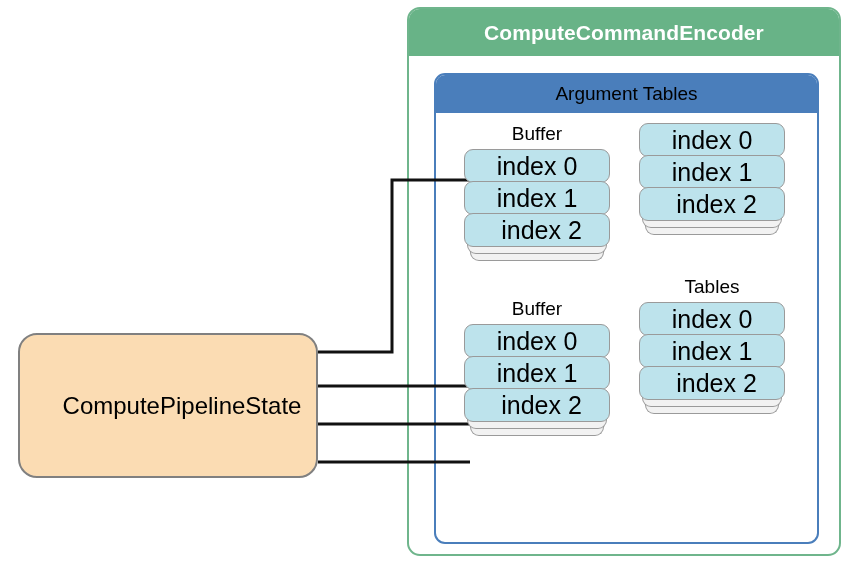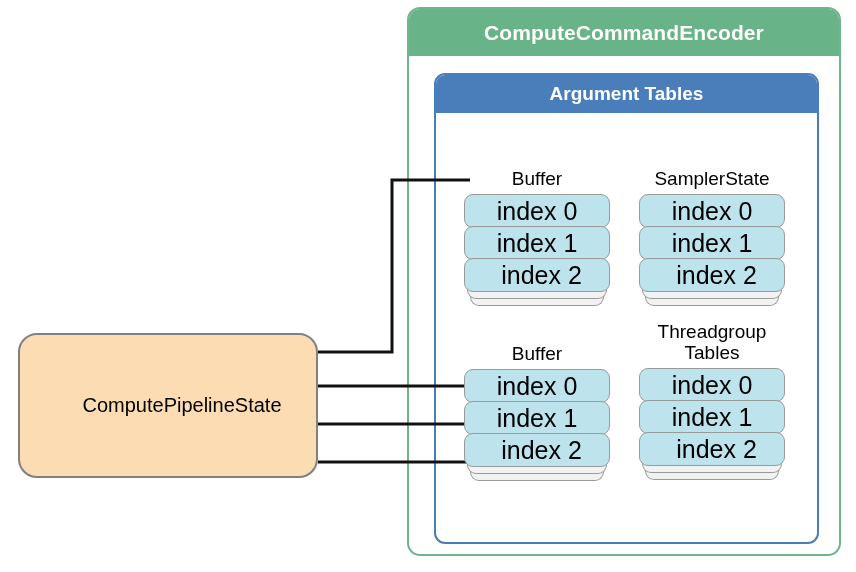--- a/index.html
+++ b/index.html
@@ -70,34 +70,33 @@
     top: 0;
     right: 0;
     height: 38px;
     background: #4a7ebb;
     border-radius: 9px 9px 0 0;
     display: flex;
     align-items: center;
     justify-content: center;
   }
   .argtables-header-label {
-    color: #ffffff;
+    color: #000000;
     font-size: 19px;
-    font-weight: bold;
+    font-weight: normal;
     white-space: nowrap;
   }
 
   
   .tables-area {
     position: absolute;
     left: 0;
     top: 38px;
     right: 0;
     bottom: 0;
-    margin-top: 45px;
   }
   .table-group {
     position: absolute;
     width: 146px;
   }
   .tg-col-left  { left: 28px; }
   .tg-col-right { left: 203px; }
   .tg-row-top    { top: 10px; }
   .tg-row-bottom { top: 185px; }
 
@@ -160,21 +159,21 @@
     height: 145px;
     box-sizing: border-box;
     background: #fbdcb3;
     border: 2.5px solid #808080;
     border-radius: 19px;
     display: flex;
     align-items: center;
     justify-content: center;
   }
   .pipeline-label {
-    font-size: 20px;
+    font-size: 24px;
     color: #000000;
     white-space: nowrap;
     margin-left: 28px;
   }
 
   
   .wires {
     position: absolute;
     left: 0;
     top: 0;
@@ -217,23 +216,20 @@
               <div class="cell">
                 <span>index 2</span>
               </div>
             </div>
             <div class="sheet sheet-1"></div>
             <div class="sheet sheet-2"></div>
           </div>
         </div>
 
         <div class="table-group tg-col-right tg-row-top">
-          <div class="table-title">
-            <span>SamplerState</span>
-          </div>
           <div class="table-stack">
             <div class="cells">
               <div class="cell">
                 <span>index 0</span>
               </div>
               <div class="cell">
                 <span>index 1</span>
               </div>
               <div class="cell">
                 <span>index 2</span>
@@ -260,21 +256,20 @@
                 <span>index 2</span>
               </div>
             </div>
             <div class="sheet sheet-1"></div>
             <div class="sheet sheet-2"></div>
           </div>
         </div>
 
         <div class="table-group tg-col-right tg-row-bottom" style="top:163px;">
           <div class="table-title two-line">
-            <div>Threadgroup</div>
             <div>Tables</div>
           </div>
           <div class="table-stack">
             <div class="cells">
               <div class="cell">
                 <span>index 0</span>
               </div>
               <div class="cell">
                 <span>index 1</span>
               </div>

